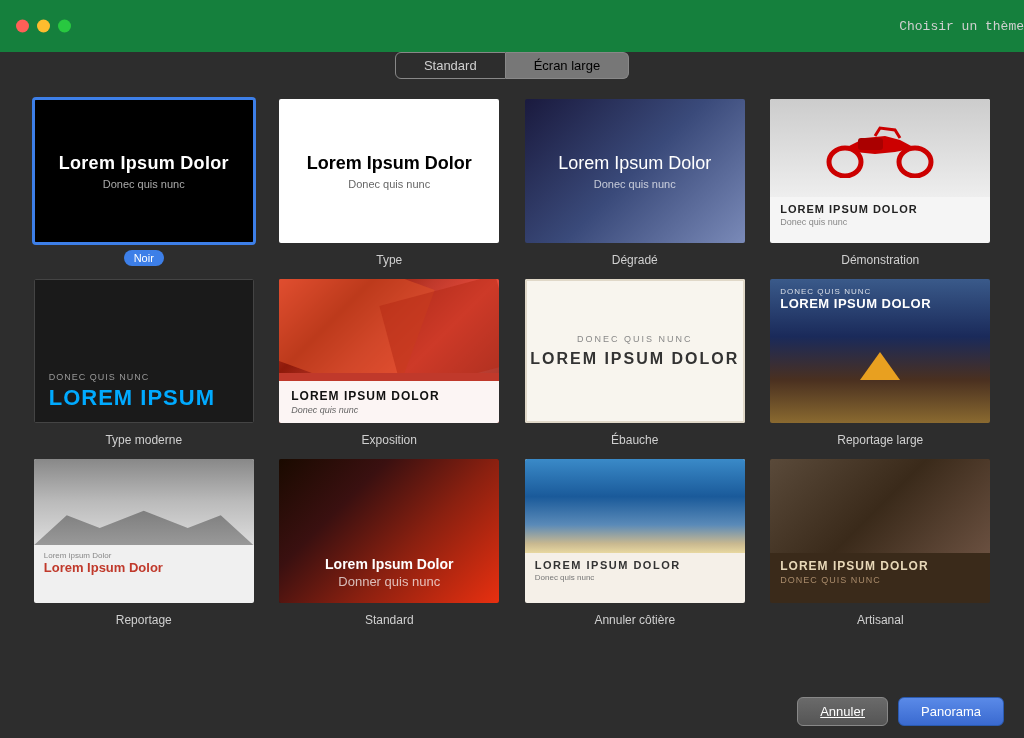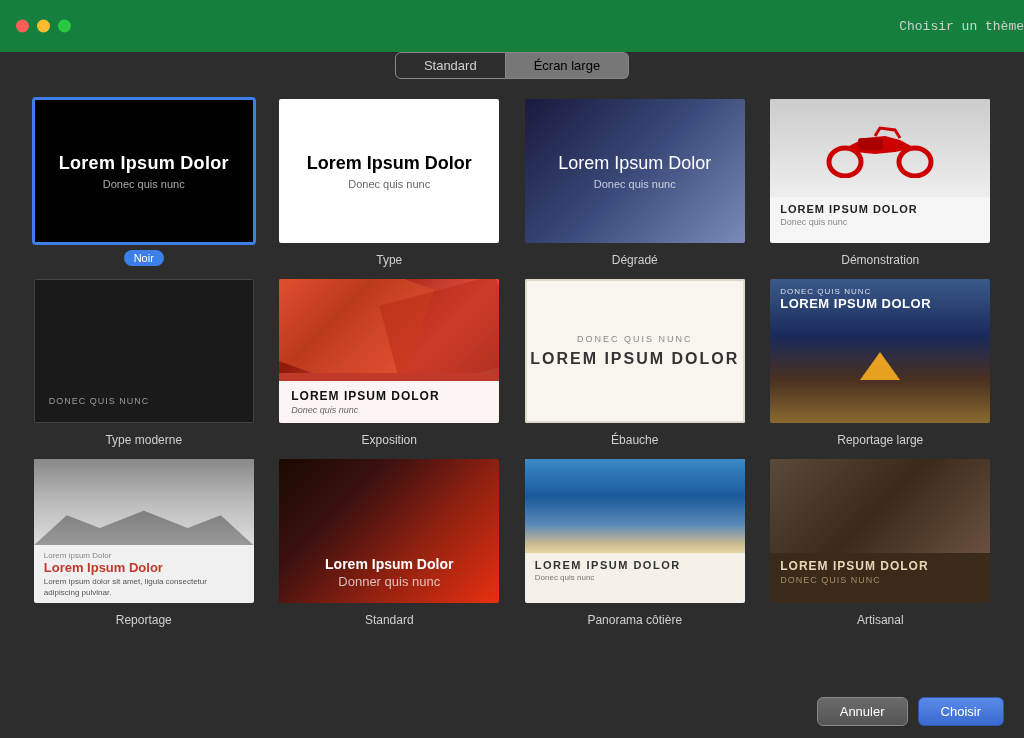--- a/index.html
+++ b/index.html
@@ -522,20 +522,21 @@
     .btn-cancel, .btn-choose {
       padding: 6px 22px;
       border-radius: 6px;
       font-size: 13px;
       cursor: pointer;
       border: 1px solid #888;
     }
     .btn-cancel {
       background: linear-gradient(180deg, #6a6a6a 0%, #555 100%);
       color: #fff;
+      text-decoration: underline;
     }
     .btn-choose {
       background: linear-gradient(180deg, #5a8ae8 0%, #3a6ad0 100%);
       color: #fff;
       border-color: #2a5ab0;
     }
   </style>
 </head>
 <body>
 
@@ -607,20 +608,21 @@
           </div>
         </div>
       </div>
       <div class="theme-label">Démonstration</div>
     </div>
 
     <div class="theme-item">
       <div class="theme-thumb">
         <div class="thumb-moderne">
           <div class="sub-sm">DONEC QUIS NUNC</div>
+          <div class="main-lg">LOREM IPSUM</div>
         </div>
       </div>
       <div class="theme-label">Type moderne</div>
     </div>
 
     <div class="theme-item">
       <div class="theme-thumb">
         <div class="thumb-exposition">
           <div class="expo-bg">
             <div class="expo-geo"></div>
@@ -661,21 +663,20 @@
 
     <div class="theme-item">
       <div class="theme-thumb">
         <div class="thumb-classique">
           <div class="classique-img">
             <div class="bridge-elem"></div>
           </div>
           <div class="classique-text">
             <div class="classique-sub">Lorem ipsum Dolor</div>
             <div class="red-title">Lorem Ipsum Dolor</div>
-            <div class="body-text">Lorem ipsum dolor sit amet, ligula consectetur adipiscing pulvinar.</div>
           </div>
         </div>
       </div>
       <div class="theme-label">Reportage</div>
     </div>
 
     <div class="theme-item">
       <div class="theme-thumb">
         <div class="thumb-ardoise">
           <div class="ardoise-parrot"></div>
@@ -691,35 +692,35 @@
     <div class="theme-item">
       <div class="theme-thumb">
         <div class="thumb-panorama">
           <div class="panorama-img"></div>
           <div class="panorama-text">
             <div class="main-title">LOREM IPSUM DOLOR</div>
             <div class="sub">Donec quis nunc</div>
           </div>
         </div>
       </div>
-      <div class="theme-label">Panorama côtière</div>
+      <div class="theme-label">Annuler côtière</div>
     </div>
 
     <div class="theme-item">
       <div class="theme-thumb">
         <div class="thumb-artisanal">
           <div class="artisanal-img"></div>
           <div class="artisanal-text">
             <div class="main-title">LOREM IPSUM DOLOR</div>
             <div class="sub">DONEC QUIS NUNC</div>
           </div>
         </div>
       </div>
       <div class="theme-label">Artisanal</div>
     </div>
 
   </div>
 </div>
 
 <div class="bottom-bar">
   <button class="btn-cancel">Annuler</button>
-  <button class="btn-choose">Choisir</button>
+  <button class="btn-choose">Panorama</button>
 </div>
 
 </body></html>

